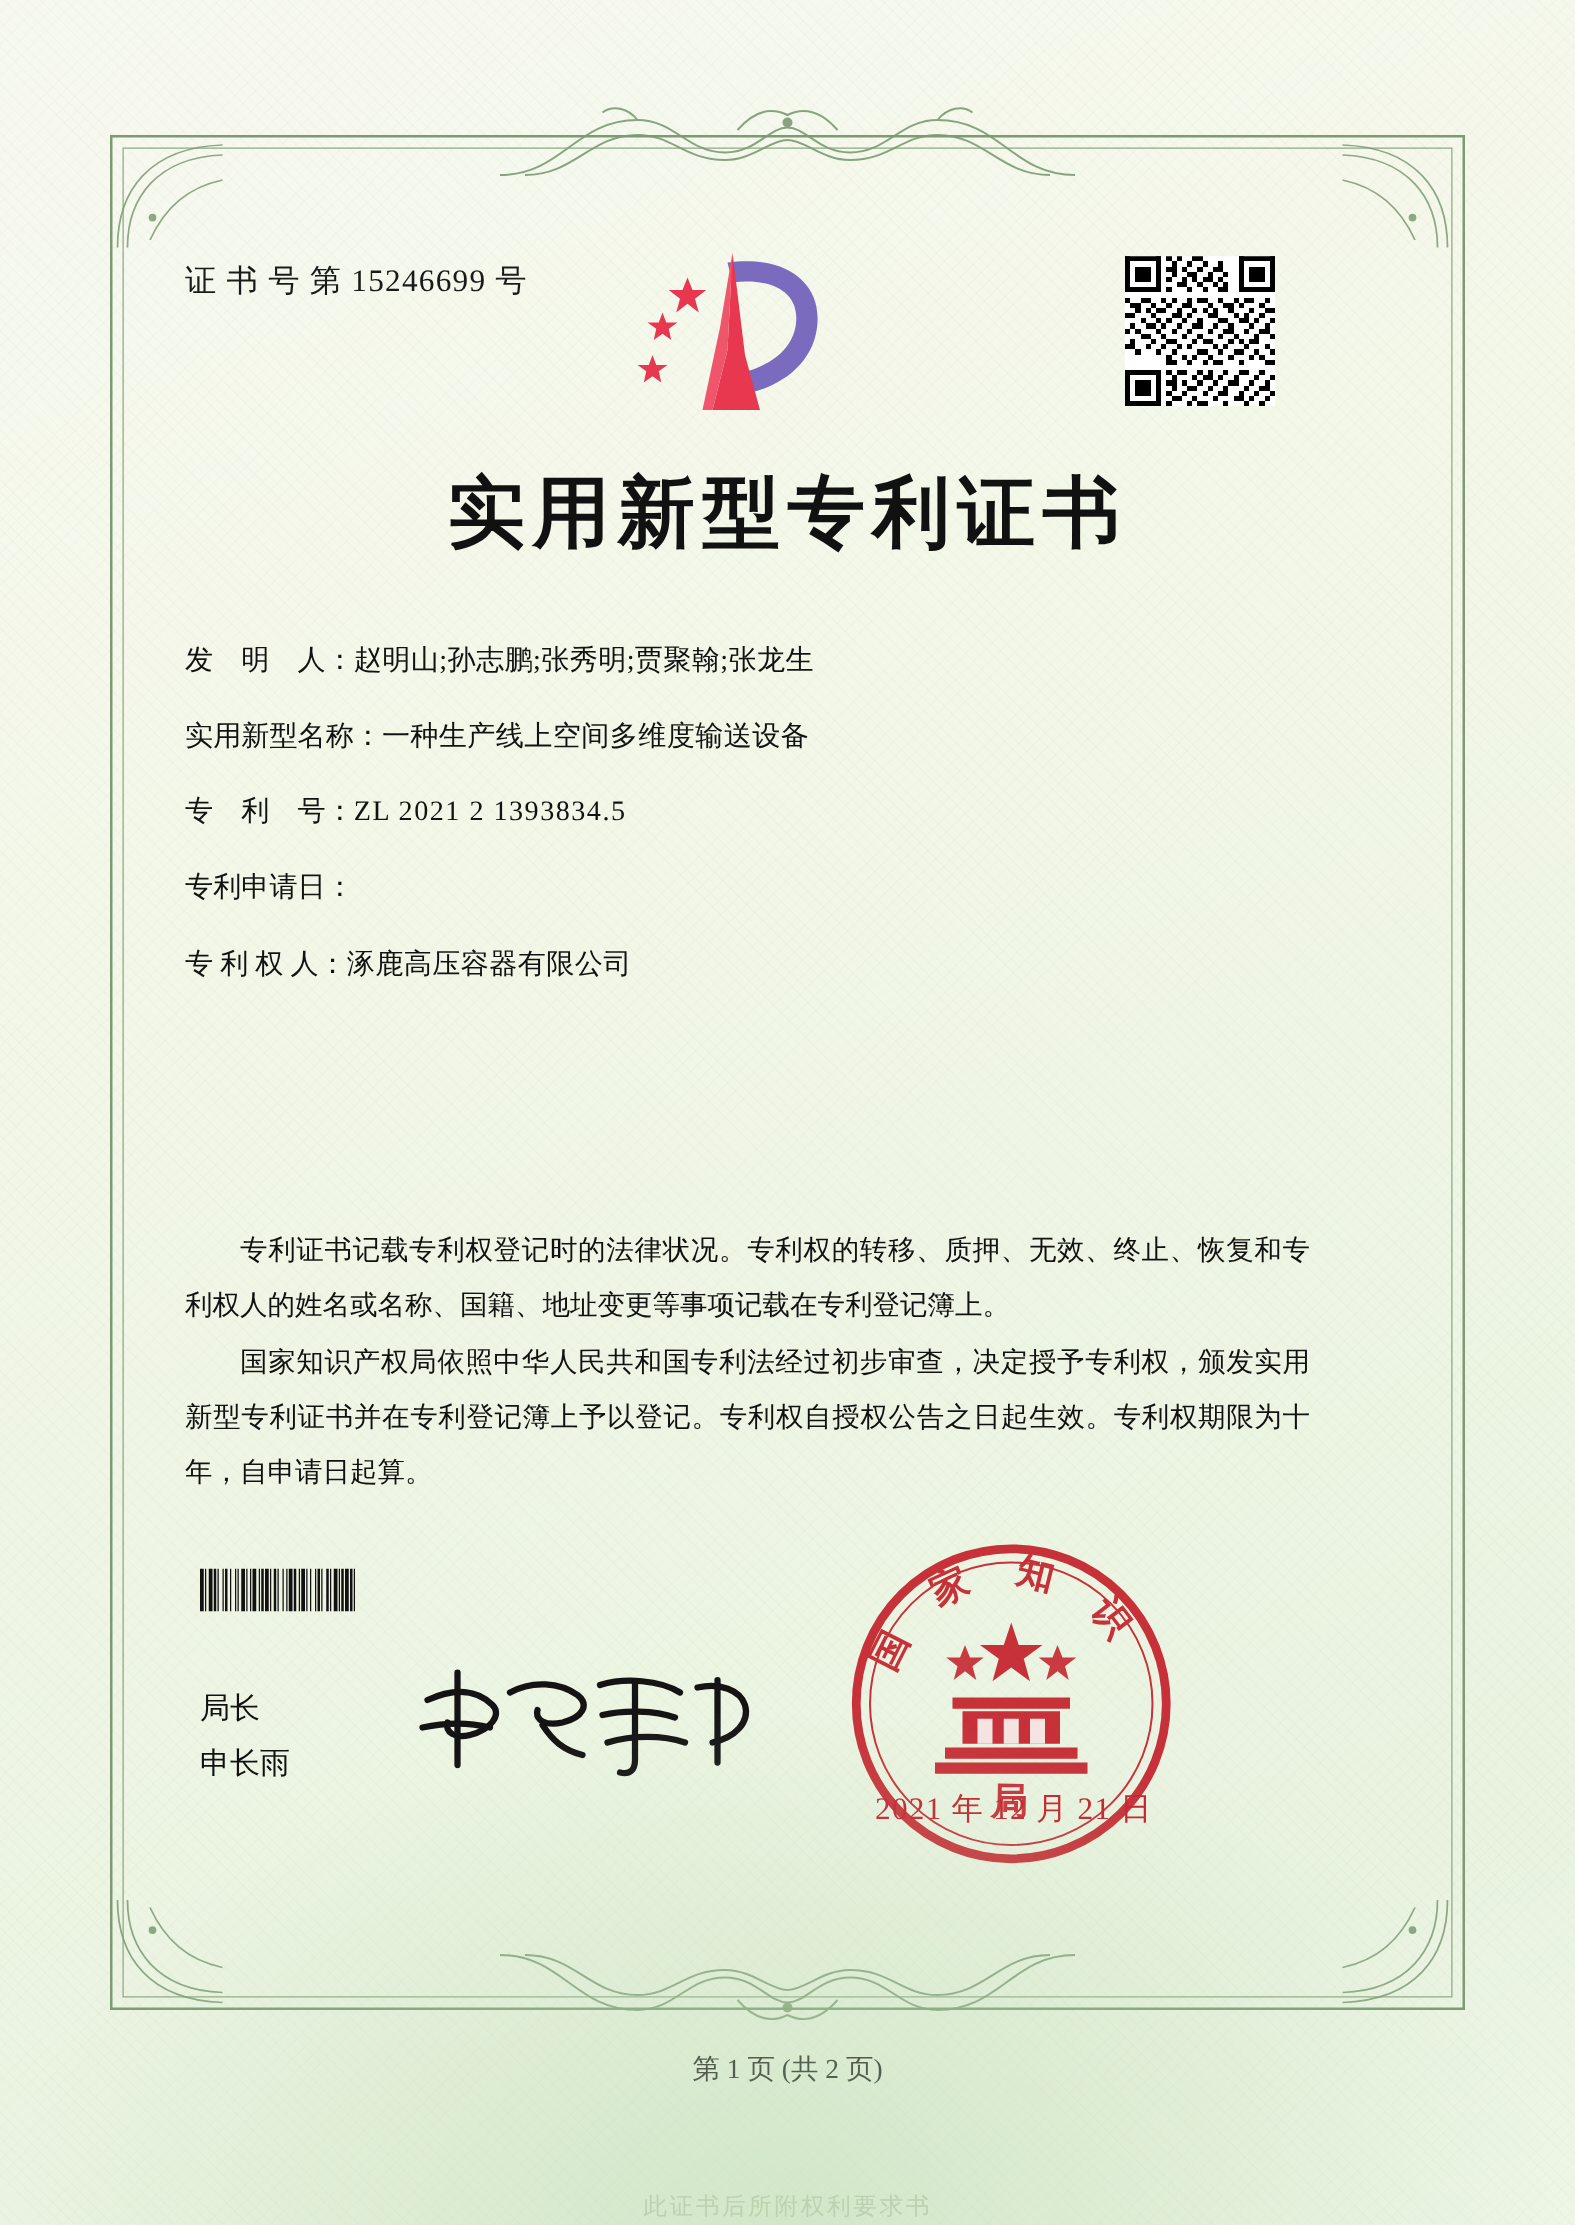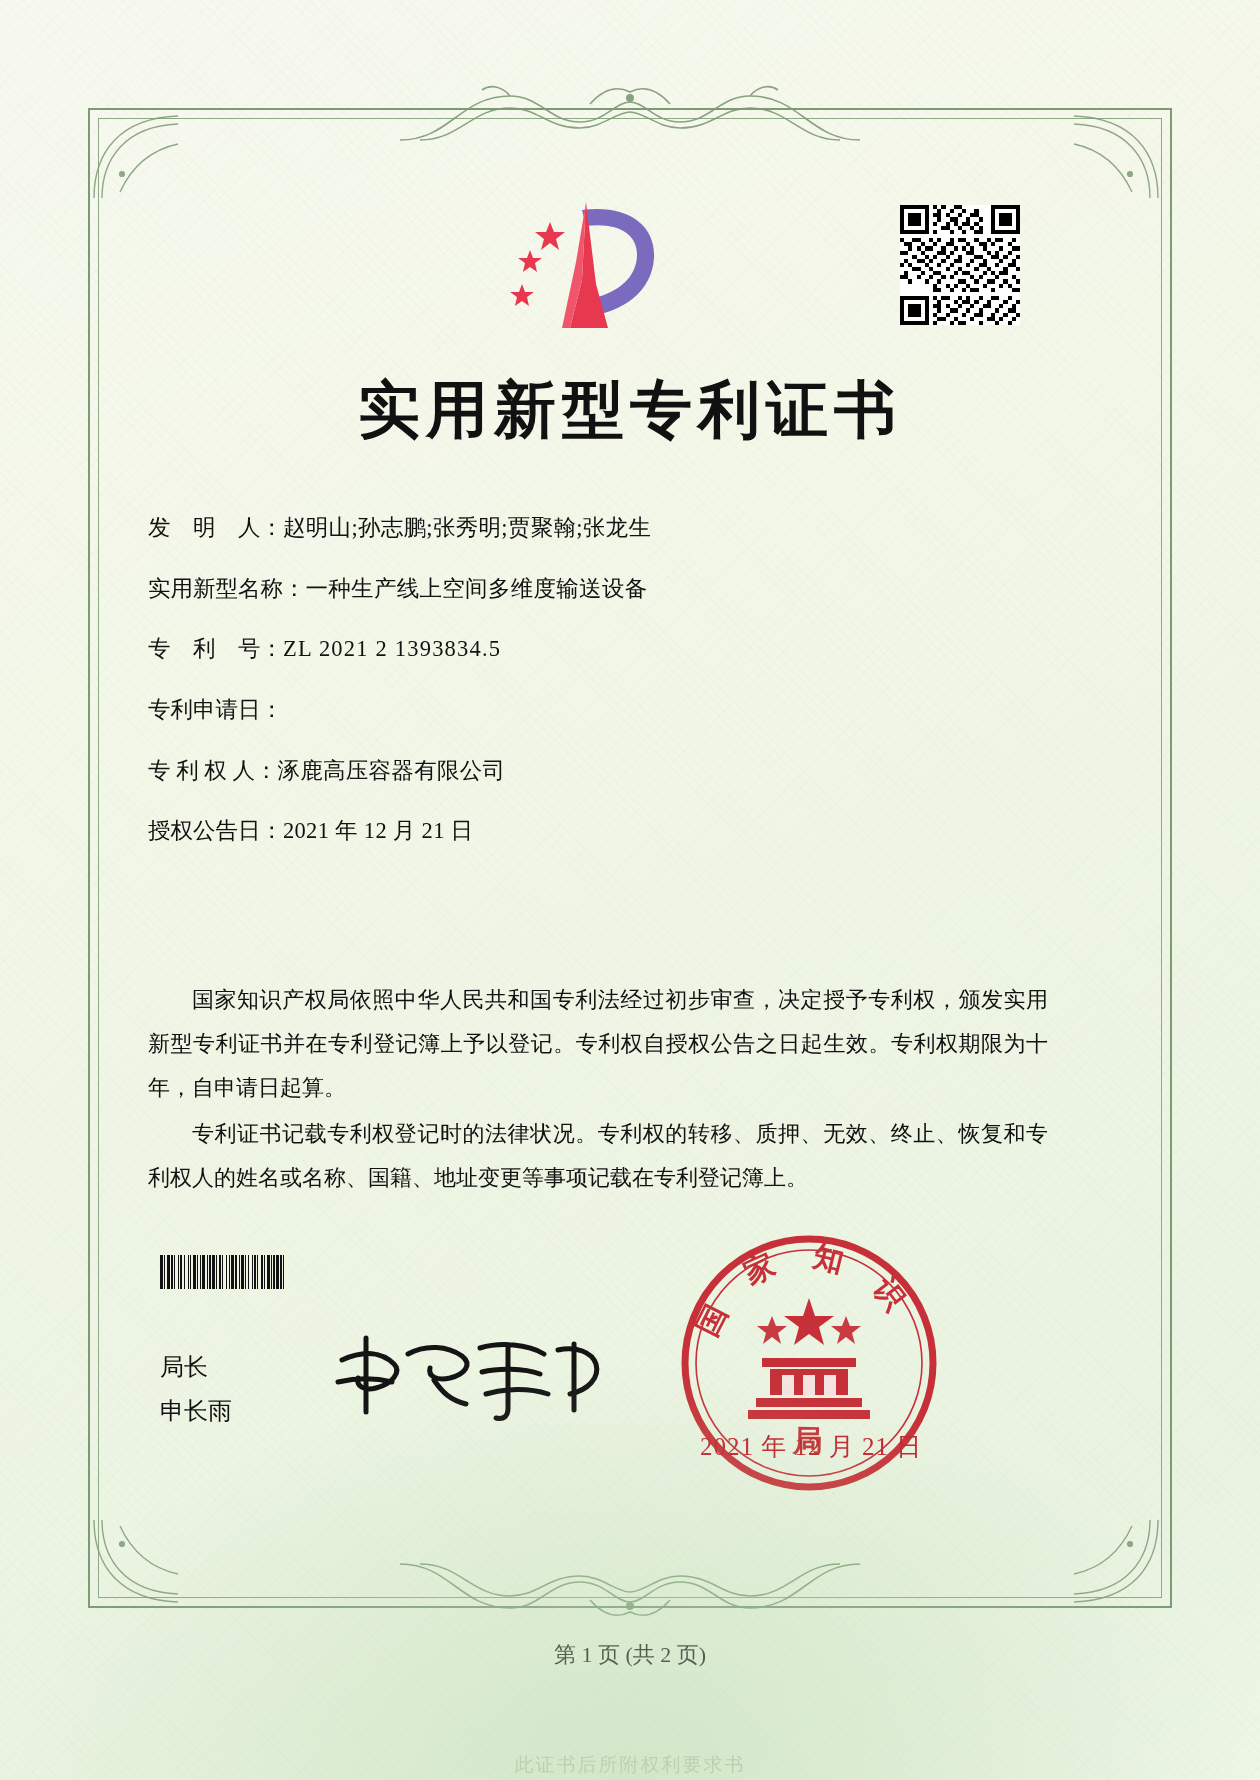--- a/index.html
+++ b/index.html
@@ -302,20 +302,21 @@
   </svg>
   <svg class="corner-orn" style="left:1040px; top:1516px; transform:scale(-1,-1);" viewBox="0 0 120 90">
     <g fill="none" stroke="#7d9a74" stroke-width="1.4">
       <path d="M2,86 C2,40 28,6 86,4"></path>
       <path d="M10,86 C10,46 34,14 86,12"></path>
       <path d="M28,80 C40,54 58,38 86,32"></path>
       <circle cx="30" cy="62" r="2.4" fill="#7d9a74"></circle>
     </g>
   </svg>
 
+  <div class="cert-no">证 书 号 第 15246699 号</div>
 
   <svg class="logo" viewBox="0 0 190 160">
 
     <path d="M92,22 C136,16 166,36 164,70 C162,104 132,124 100,128 L104,110 C128,104 146,90 147,68 C148,46 128,34 96,38 Z" fill="#7b6bbf"></path>
 
     <path d="M96,14 L106,96 L118,140 L80,140 L92,92 Z" fill="#e8384f"></path>
     <path d="M96,14 L92,92 L80,140 L72,140 L86,74 Z" fill="#f0566b"></path>
 
     <g fill="#e8384f">
       <polygon points="60,34 64,44 75,44 66,51 69,62 60,55 51,62 54,51 45,44 56,44"></polygon>
@@ -551,31 +552,27 @@
       <span class="field-label">专利申请日：</span>
     </div>
 
     <div class="field-row">
       <span class="field-label">专 利 权 人：</span>
       <span class="field-value">涿鹿高压容器有限公司</span>
     </div>
 
 
     <div class="field-row dual">
-      <span class="dual-left">
-        <span class="field-label">授权公告日：</span>
-        <span class="field-value">2021 年 12 月 21 日</span>
-      </span>
     </div>
 
   </div>
 
   <div class="paras">
+    <p>专利证书记载专利权登记时的法律状况。专利权的转移、质押、无效、终止、恢复和专利权人的姓名或名称、国籍、地址变更等事项记载在专利登记簿上。</p>
     <p>国家知识产权局依照中华人民共和国专利法经过初步审查，决定授予专利权，颁发实用新型专利证书并在专利登记簿上予以登记。专利权自授权公告之日起生效。专利权期限为十年，自申请日起算。</p>
-    <p>专利证书记载专利权登记时的法律状况。专利权的转移、质押、无效、终止、恢复和专利权人的姓名或名称、国籍、地址变更等事项记载在专利登记簿上。</p>
   </div>
 
   <div class="barcode">
       <i style="width:3px;background:#111"></i>
       <i style="width:1px;background:transparent"></i>
       <i style="width:1px;background:#111"></i>
       <i style="width:2px;background:transparent"></i>
       <i style="width:3px;background:#111"></i>
       <i style="width:1px;background:transparent"></i>
       <i style="width:2px;background:#111"></i>

